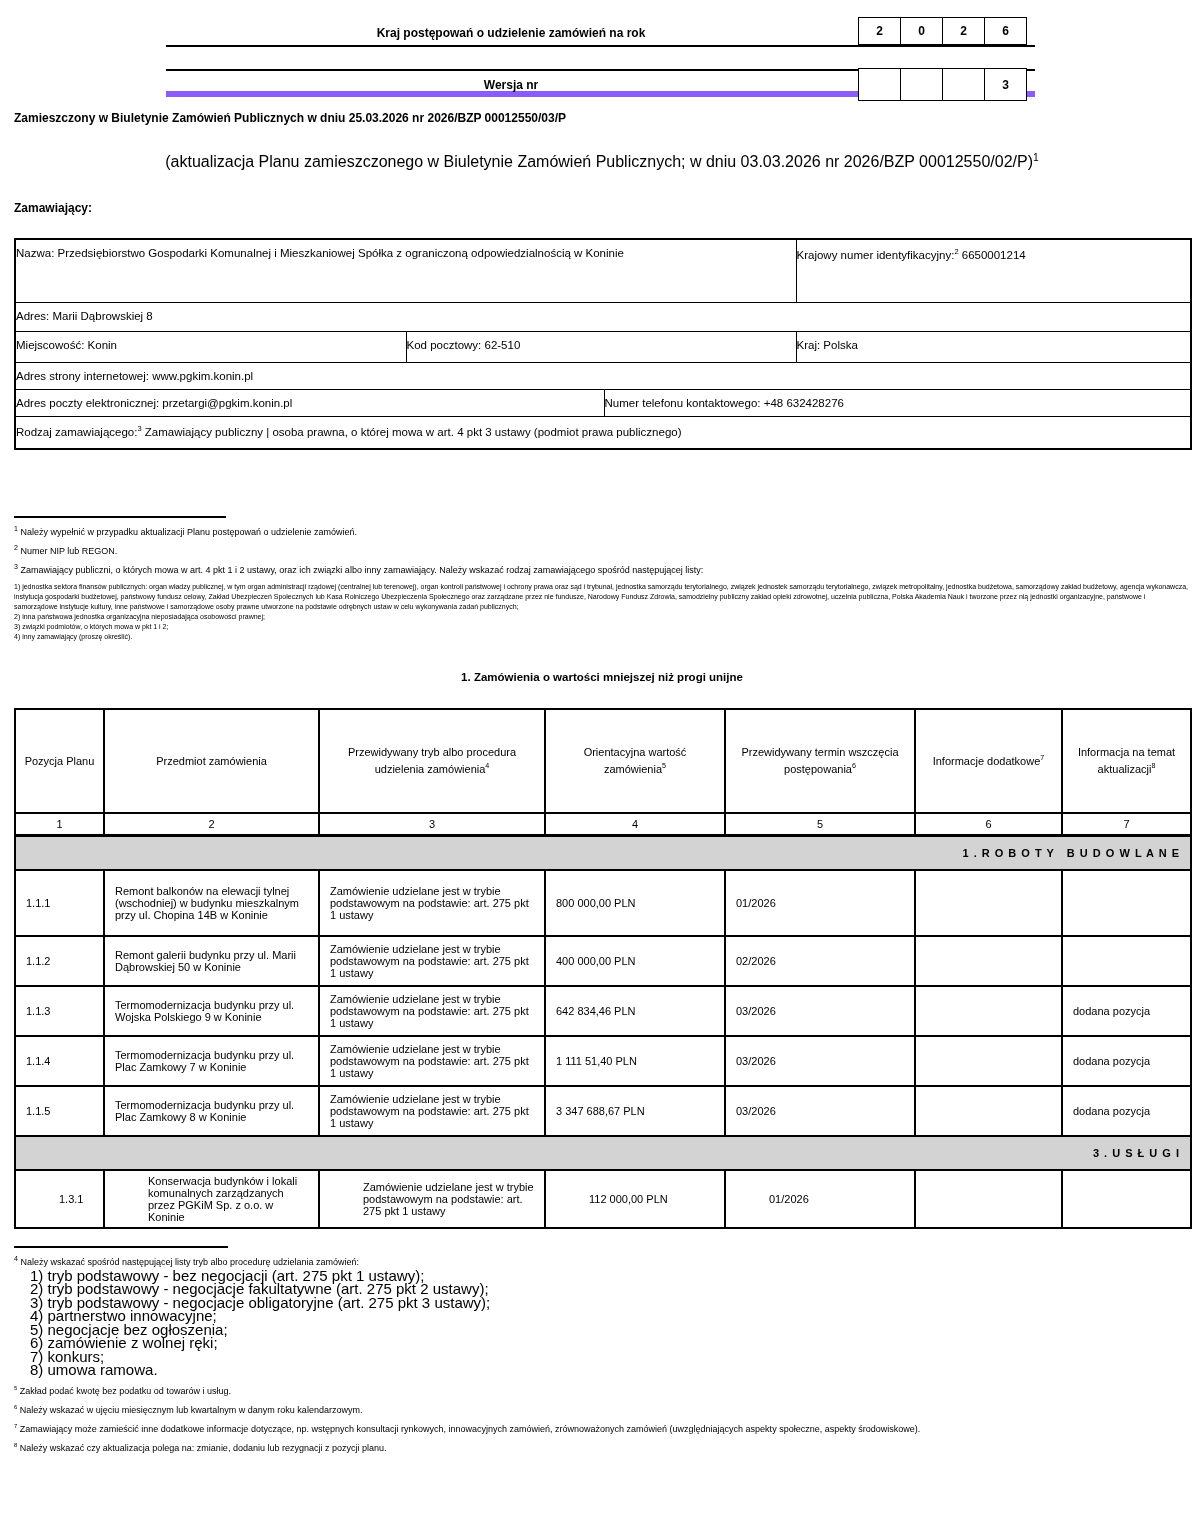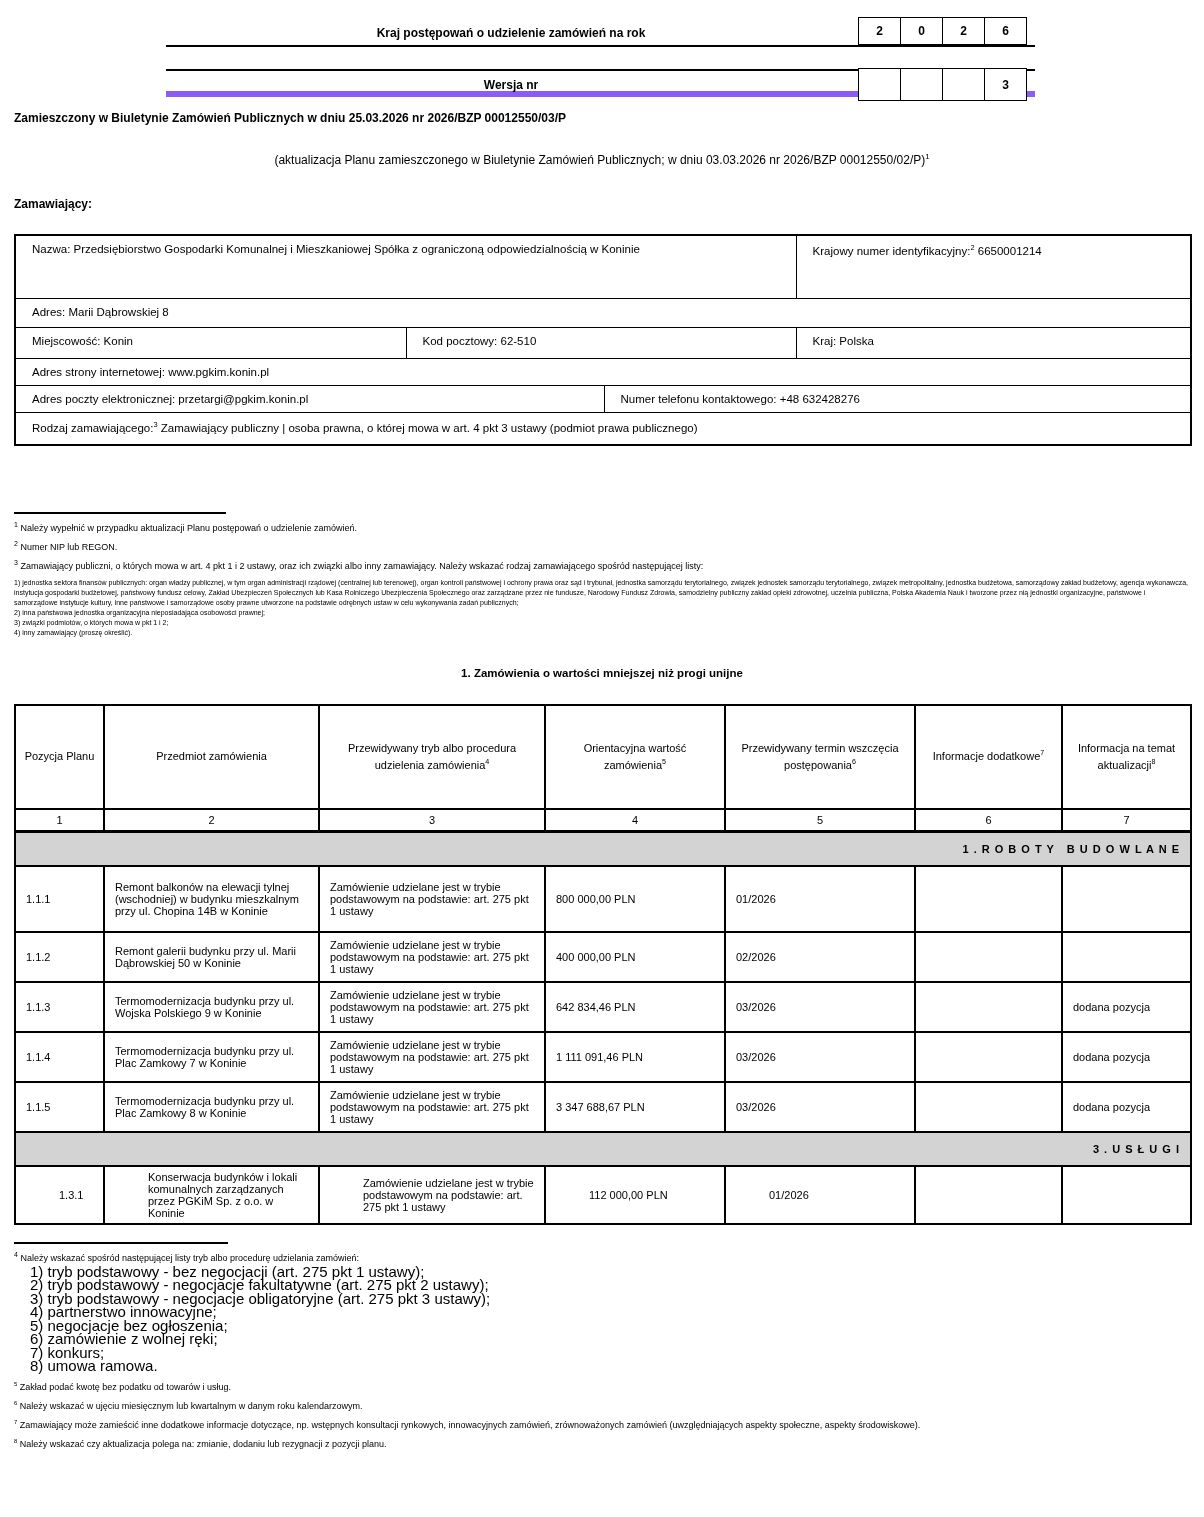--- a/index.html
+++ b/index.html
@@ -19,28 +19,28 @@
   .digit-boxes { position: absolute; display: flex; }
   .band1 .digit-boxes { right: 8px; bottom: 0; }
   .band2 .digit-boxes { right: 8px; top: -3px; }
   .digit-box {
     width: 43px; height: 28px; border: 1px solid #000; margin-left: -1px;
     text-align: center; line-height: 27px; font-weight: bold; font-size: 12px; background: #fff;
   }
   .band2 .digit-box { height: 33px; line-height: 32px; }
 
   .center-bold { text-align: left; font-weight: bold; font-size: 12px; margin-top: 14px; }
-  .center-reg  { text-align: center; font-size: 12px; margin-top: 27px; }
+  .center-reg  { text-align: center; font-size: 16px; margin-top: 27px; }
   sup { font-size: 0.65em; }
 
   .buyer-heading { font-weight: bold; font-size: 12px; margin-top: 30px; }
 
   
   table.buyer { border-collapse: collapse; table-layout: fixed; width: 1176px; margin-top: 23px; border: 2px solid #000; }
-  table.buyer td { border: 1px solid #000; padding: 7px 8px 5px 16px; vertical-align: top; font-size: 11.5px; }
+  table.buyer td { border: 1px solid #000; padding: 7px 8px 5px 0; vertical-align: top; font-size: 11.5px; }
   tr.buyer-r1 td { height: 63px; }
   tr.buyer-r2 td { height: 29px; }
   tr.buyer-r3 td { height: 31px; }
   tr.buyer-r4 td { height: 27px; }
   tr.buyer-r5 td { height: 27px; }
   tr.buyer-r6 td { height: 33px; }
 
   
   .fnsep1 { width: 212px; border-top: 2px solid #000; margin-top: 66px; }
   .fnsep2 { width: 214px; border-top: 2px solid #000; margin-top: 17px; }
@@ -200,21 +200,21 @@
       <td>Zamówienie udzielane jest w trybie podstawowym na podstawie: art. 275 pkt 1 ustawy</td>
       <td>642 834,46 PLN</td>
       <td>03/2026</td>
       <td></td>
       <td>dodana pozycja</td>
     </tr>
     <tr class="r-mid">
       <td class="c-poz">1.1.4</td>
       <td>Termomodernizacja budynku przy ul. Plac Zamkowy 7 w Koninie</td>
       <td>Zamówienie udzielane jest w trybie podstawowym na podstawie: art. 275 pkt 1 ustawy</td>
-      <td>1 111 091,46 PLN</td>
+      <td>1 111 51,40 PLN</td>
       <td>03/2026</td>
       <td></td>
       <td>dodana pozycja</td>
     </tr>
     <tr class="r-mid">
       <td class="c-poz">1.1.5</td>
       <td>Termomodernizacja budynku przy ul. Plac Zamkowy 8 w Koninie</td>
       <td>Zamówienie udzielane jest w trybie podstawowym na podstawie: art. 275 pkt 1 ustawy</td>
       <td>3 347 688,67 PLN</td>
       <td>03/2026</td>

